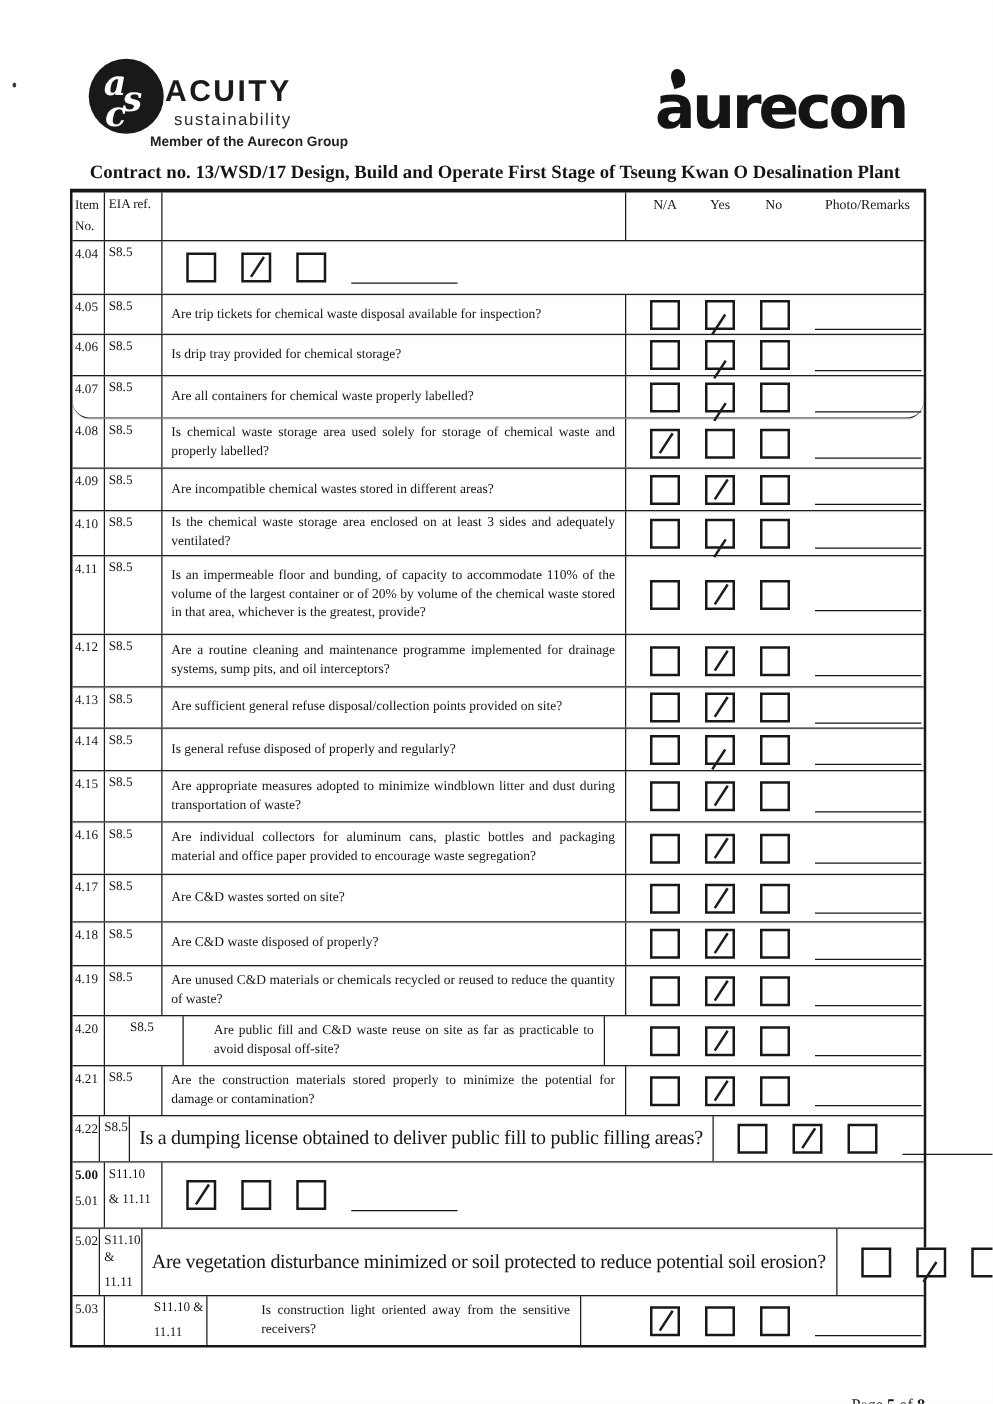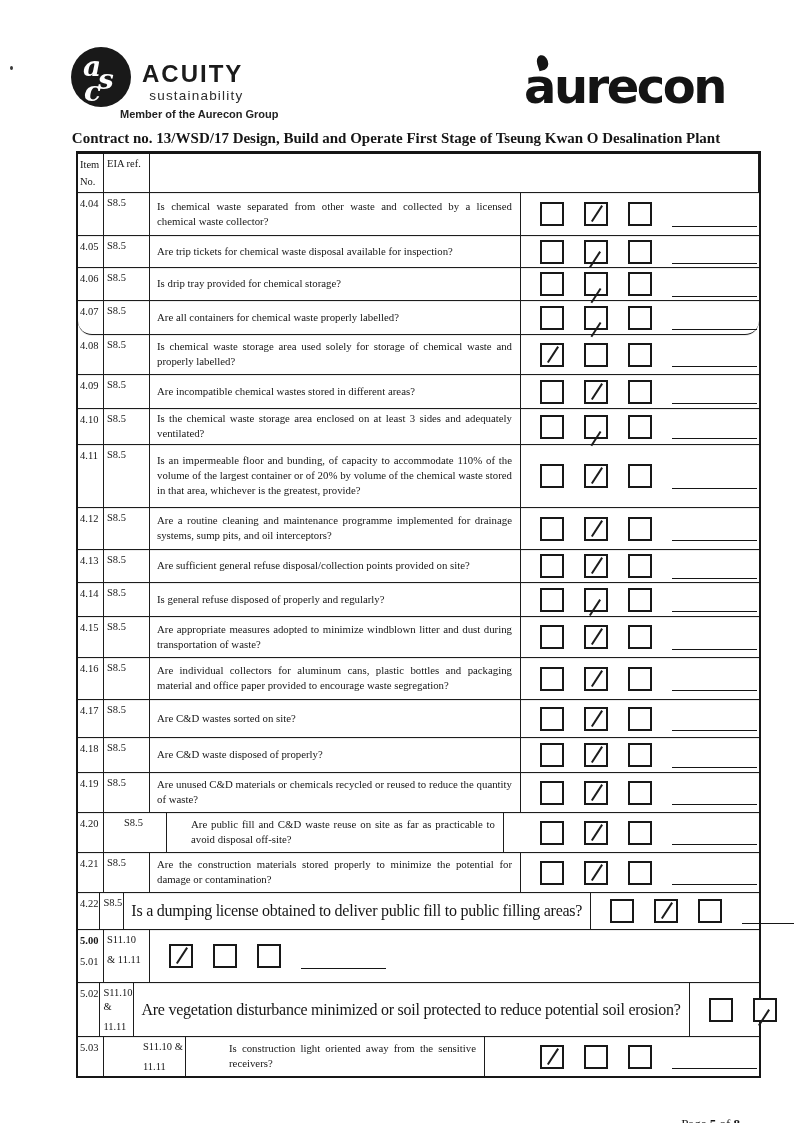--- a/index.html
+++ b/index.html
@@ -8,35 +8,35 @@
     font-family:"Liberation Serif", serif; position:relative; overflow:hidden;
   }
   * { box-sizing:border-box; }
   .page { position:absolute; inset:0; background:#fff; }
 
   .speck { position:absolute; left:10px; top:66px; width:3px; height:4px; background:#3a3a3a; border-radius:50%; }
 
   
   .acuity { position:absolute; left:70px; top:46px; display:flex; }
   .acuity svg { display:block; }
-  .acuity-text { margin-left:10px; padding-top:16px; }
+  .acuity-text { margin-left:0; padding-top:16px; }
   .acuity-name { font-family:"Liberation Sans", sans-serif; font-weight:bold; font-size:24px; letter-spacing:2px; color:#1b1b1b; line-height:1; }
   .acuity-sub  { font-family:"Liberation Sans", sans-serif; font-size:13.5px; letter-spacing:1.2px; color:#2c2c2c; text-align:right; margin-top:2px; }
   .acuity-tagline { position:absolute; left:120px; top:108px; font-family:"Liberation Sans", sans-serif; font-weight:bold; font-size:11px; color:#232323; }
 
   
   .aurecon { position:absolute; left:524px; top:58px; width:214px; height:52px; }
   .aurecon-word { position:absolute; left:0; top:4px; font-family:"DejaVu Sans", sans-serif; font-weight:bold; font-size:48px; letter-spacing:-2.5px; line-height:1; color:#141414; }
   .aurecon-leaf { position:absolute; left:13px; top:-3px; width:11px; height:15px; background:#141414; border-radius:65% 65% 65% 0 / 65% 65% 65% 0; transform:rotate(-18deg); }
 
   
   .title { position:absolute; left:50px; top:130px; width:692px; text-align:center; font-weight:bold; font-size:15px; white-space:nowrap; }
 
   
-  .table { position:absolute; left:56px; top:151px; width:685px; border:2px solid #161616; border-top-width:3px; background:#fff;margin-left:20px; }
+  .table { position:absolute; left:56px; top:151px; width:685px; border:2px solid #161616; border-top-width:3px; background:#fff; }
   .t-row { display:flex; align-items:stretch; border-bottom:1.5px solid #1d1d1d; box-shadow:0 1px 0 rgba(0,0,0,0.08); }
   .t-row:last-child { border-bottom:none; box-shadow:none;gap:36px; }
   .c-item { width:26px; border-right:1px solid #1d1d1d; padding:3px 1px 2px 2px; font-size:10.5px; line-height:15px; }
   .c-ref  { width:46px; border-right:1px solid #1d1d1d; padding:3px 1px 2px 3px; font-size:10.5px; line-height:14px; }
   .c-q    { flex:1; border-right:1.5px solid #1d1d1d; padding:2px 8px 3px 7px; font-size:10.8px; line-height:15px;
             display:flex; flex-direction:column; justify-content:center; text-align:justify; }
   .c-q .q-fit { white-space:nowrap; font-size:16px; letter-spacing:-0.25px; }
   .c-checks { width:238px; display:flex; align-items:center; padding-left:19px; position:relative; }
   .box { width:24px; height:24px; border:2px solid #181818; margin-right:20px; position:relative; background:#fff; flex:none; }
   .remark { width:85px; border-bottom:1.5px solid #161616; align-self:center; transform:translateY(12px); height:0; flex:none; }
@@ -96,35 +96,37 @@
   <div class="title">Contract no.  13/WSD/17 Design, Build and Operate First Stage of Tseung Kwan O Desalination Plant</div>
 
   <div class="table">
     <div class="t-row t-head">
       <div class="c-item">
         <span>Item</span>
         <span>No.</span>
       </div>
       <div class="c-ref">EIA ref.</div>
       <div class="c-q"></div>
+      <div class="c-checks">
+        <span class="h-na">N/A</span>
+        <span class="h-yes">Yes</span>
+        <span class="h-no">No</span>
+        <span class="h-photo">Photo/Remarks</span>
+      </div>
     </div>
     <div>
   <div class="t-row" style="min-height: 43px;">
     <div class="c-item">
       <div class="line1">4.04</div>
 
     </div>
     <div class="c-ref">
       <div class="line1">S8.5</div>
 
     </div>
-    <div class="c-q">
-
-      <div class="q">Is chemical waste separated from other waste and collected by a licensed chemical waste collector?</div>
-    </div>
     <div class="c-checks">
       <span class="box"></span>
       <span class="box">
               <span class="tick in"></span>
             </span>
       <span class="box"></span>
       <span class="remark"></span>
     </div>
   </div>
 

